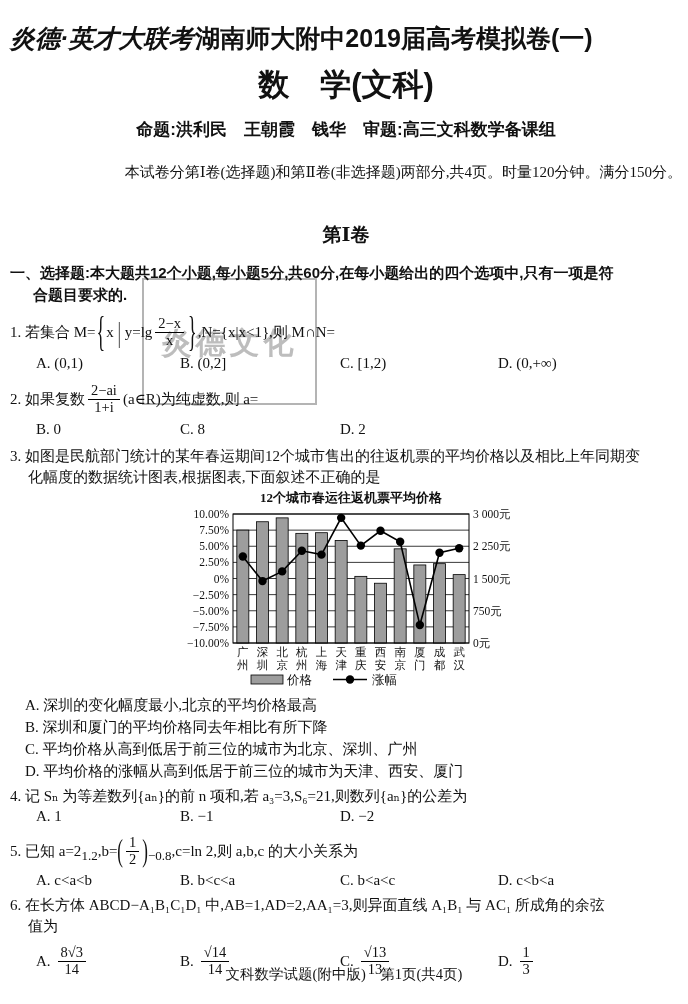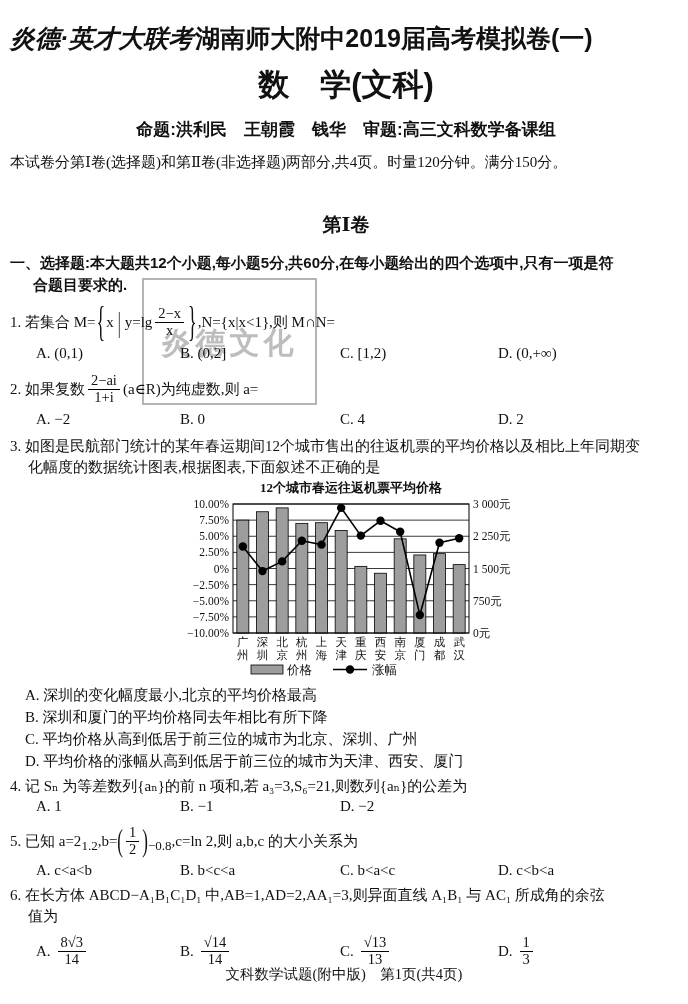--- a/index.html
+++ b/index.html
@@ -8,21 +8,21 @@
   .content{position:relative;z-index:1;padding:0 6px 0 10px;}
   .nowrap{white-space:nowrap;}
   
   .exam-title{margin-top:20px;text-align:left;font-size:25px;font-weight:bold;line-height:36px;
               font-family:"Liberation Sans","DejaVu Sans",sans-serif;}
   .exam-title .brand{font-style:italic;margin-right:2px;}
   .subject-title{margin-top:8px;text-align:center;font-size:31px;font-weight:bold;line-height:42px;
               font-family:"Liberation Sans","DejaVu Sans",sans-serif;}
   .authors{margin-top:12px;text-align:center;font-size:17px;font-weight:bold;line-height:24px;
               font-family:"Liberation Sans","DejaVu Sans",sans-serif;}
-  .desc{margin-top:10px;text-align:left;font-size:15px;line-height:20px;}
+  .desc{margin-top:20px;text-align:right;font-size:15px;line-height:20px;}
   .section-title{margin-top:40px;text-align:center;font-size:19px;font-weight:bold;line-height:26px;}
   .instructions{margin-top:14px;font-size:15px;font-weight:bold;line-height:22px;
               font-family:"Liberation Sans","DejaVu Sans",sans-serif;}
   .instructions .l2{margin-left:23px;}
   
   .q{font-size:15px;line-height:21px;}
   .stem{white-space:nowrap;}
   .cont{margin-left:18px;}
   .mathline{display:flex;align-items:center;white-space:nowrap;}
   .h44{height:44px;} .h42{height:42px;} .h40{height:40px;}
@@ -106,23 +106,22 @@
     <div class="q mt4">
       <div class="mathline h42">
         <span>2. 如果复数</span>
         <span class="frac">
           <span class="num">2−ai</span>
           <span class="den">1+i</span>
         </span>
         <span>(a∈R)为纯虚数,则 a=</span>
       </div>
       <div class="opts">
-        <span class="opt">A. −2</span>
         <span class="opt">B. 0</span>
-        <span class="opt">C. 4</span>
+        <span class="opt">C. 8</span>
         <span class="opt">D. 2</span>
       </div>
     </div>
 
     <div class="q mt6">
       <div class="stem">3. 如图是民航部门统计的某年春运期间12个城市售出的往返机票的平均价格以及相比上年同期变</div>
       <div class="stem cont">化幅度的数据统计图表,根据图表,下面叙述不正确的是</div>
 
       <div class="chart-wrap">
         <svg id="chart-svg" width="350" height="200" viewBox="0 0 350 200">

